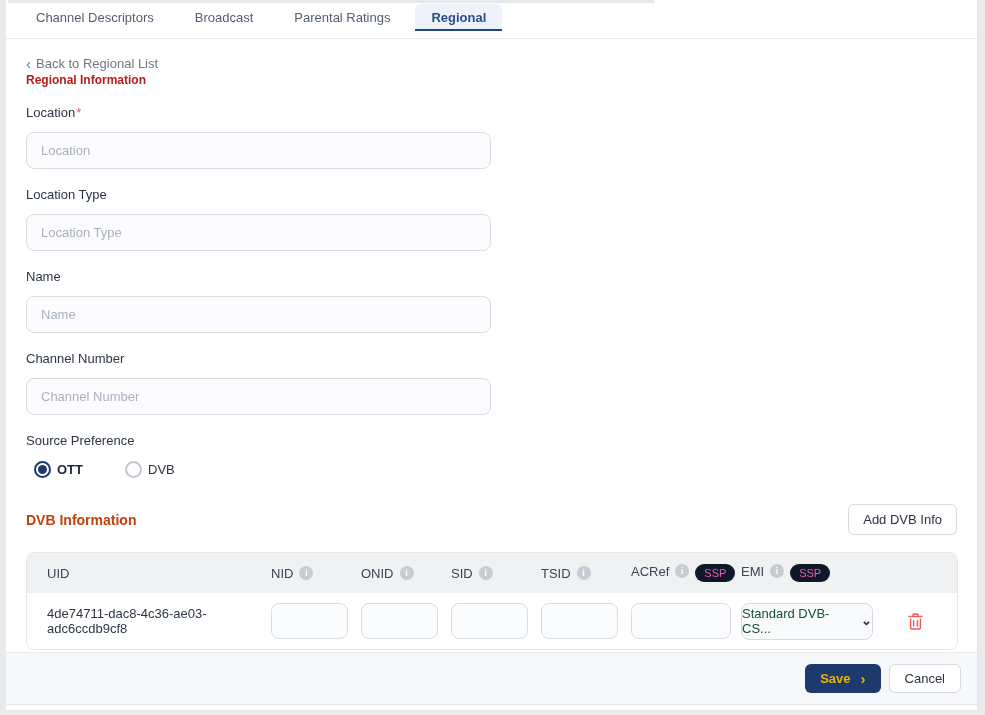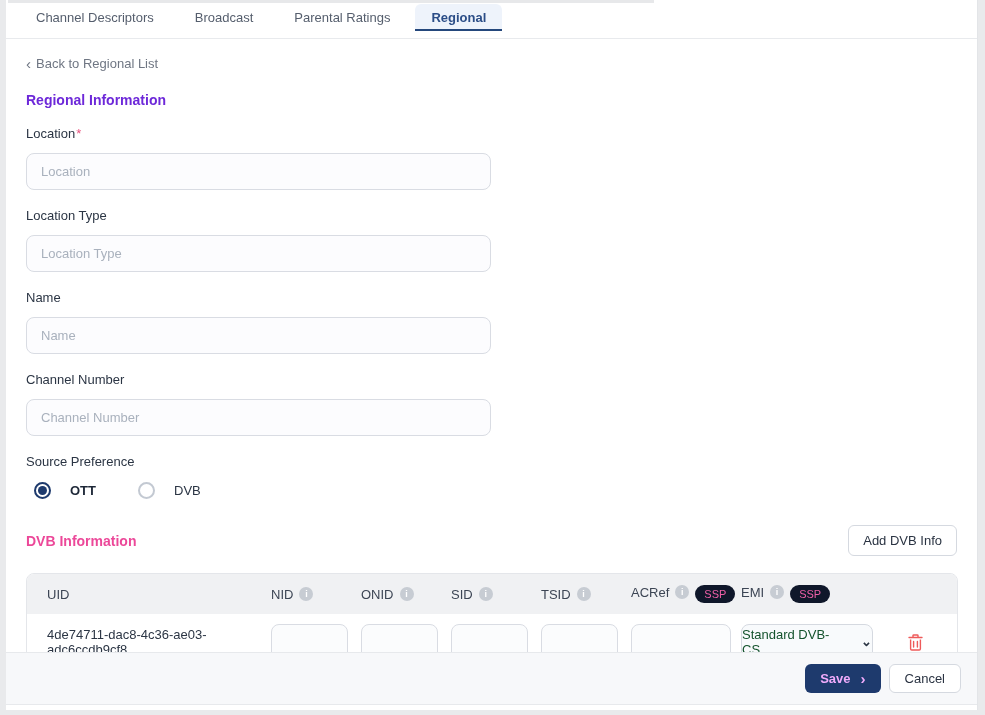--- a/index.html
+++ b/index.html
@@ -49,59 +49,58 @@
   
   .content { padding:16px 20px 0 20px; }
 
   .back-link {
     font-size:13px; color:#6f7683; cursor:pointer;
     display:inline-flex; align-items:center; gap:5px;
   }
   .back-link::before { content:"‹"; font-size:15px; color:#6f7683; }
 
   .page-title {
-    margin-top:19px;
-    font-size:14px; font-weight:bold; color:#6d28d9;
+    font-size:12px; font-weight:bold; color:#b91c1c;
   }
 
   .field-group { margin-top:18px; }
   .field-label { display:block; font-size:13px; color:#2b3544; }
   .req { color:#e8537f; margin-left:1px; }
   .text-input {
     margin-top:12px;
     width:465px; height:37px;
     border:1px solid #d9dce3; border-radius:8px;
     background:#fcfcfe;
     padding:0 14px; font-size:13px; color:#2b3544;
     font-family:"Liberation Sans", sans-serif;
     outline:none;
   }
   .text-input::placeholder { color:#a9b1bd; }
 
   
   .radio-row { display:flex; align-items:center; gap:34px; margin-top:13px; }
-  .radio-option { display:flex; align-items:center; gap:19px; cursor:pointer;padding-left:8px; }
+  .radio-option { display:flex; align-items:center; gap:6px; cursor:pointer;padding-left:8px; }
   .radio-circle {
     width:17px; height:17px; border-radius:50%;
     border:2px solid #c3c9d2; background:#fff;
     display:flex; align-items:center; justify-content:center;
   }
   .radio-option.selected .radio-circle { border-color:#1e3a6d; }
   .radio-option.selected .radio-circle::after {
     content:""; width:9px; height:9px; border-radius:50%; background:#1e3a6d;
   }
   .radio-label { font-size:13px; color:#1d2737; font-weight:bold; }
   .radio-option:not(.selected) .radio-label { font-weight:normal; color:#2b3544; }
 
   
   .section-header {
     display:flex; align-items:center; justify-content:space-between;
     margin-top:26px;
   }
-  .section-title { font-size:14px; font-weight:bold; color:#ec4899; }
+  .section-title { font-size:14px; font-weight:bold; color:#c2410c; }
   .btn-secondary {
     background:#fff; border:1px solid #d5d9e0; border-radius:6px;
     padding:7px 14px; font-size:13px; color:#2a3342; cursor:pointer;
     font-family:"Liberation Sans", sans-serif;
   }
 
   .dvb-table {
     margin-top:17px;
     border:1px solid #e4e6ea; border-radius:8px;
     overflow:hidden; width:932px;
@@ -159,21 +158,21 @@
 
   
   .footer {
     position:absolute; left:0; bottom:5px; width:100%;
     height:53px; background:#f7f8fa;
     border-top:1px solid #e7e9ec; border-bottom:1px solid #e7e9ec;
     display:flex; align-items:center; justify-content:flex-end;
     gap:8px; padding-right:16px;
   }
   .btn-save {
-    background:#1e3a6d; color:#f0abfc; border:none; border-radius:6px;
+    background:#1e3a6d; color:#eab308; border:none; border-radius:6px;
     height:29px; padding:12px 15px; font-size:13px; font-weight:bold;
     display:inline-flex; align-items:center; gap:10px; cursor:pointer;
     font-family:"Liberation Sans", sans-serif;
   }
   .btn-save .save-chevron::after { content:"›"; font-size:15px; font-weight:bold; }
   .btn-cancel {
     background:#fff; border:1px solid #d5d9e0; border-radius:6px;
     height:29px; padding:0 15px; font-size:13px; color:#2a3342; cursor:pointer;
     font-family:"Liberation Sans", sans-serif;
   }

